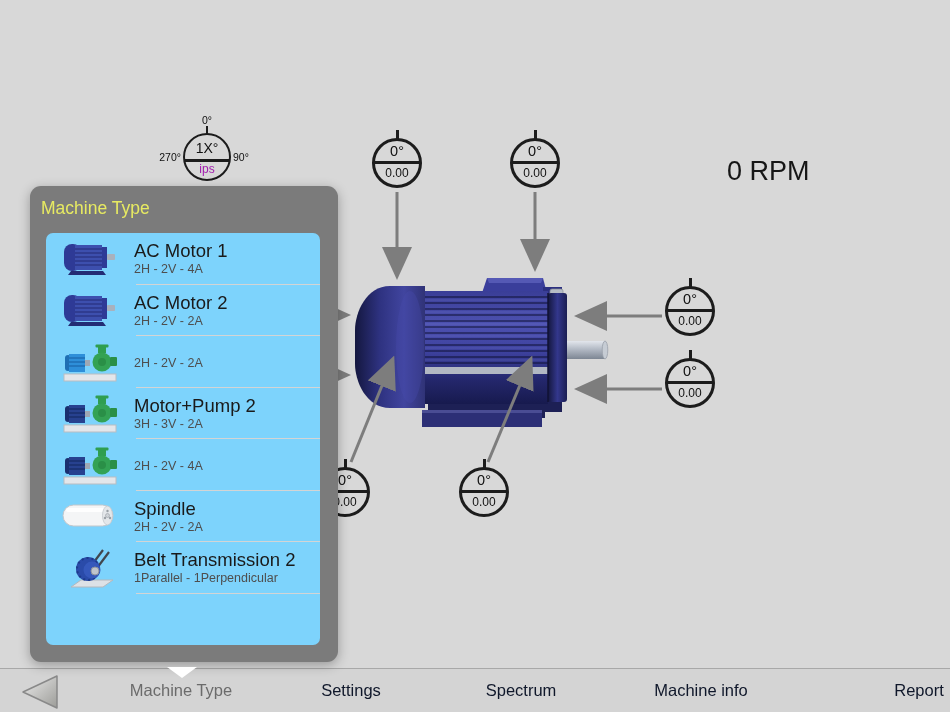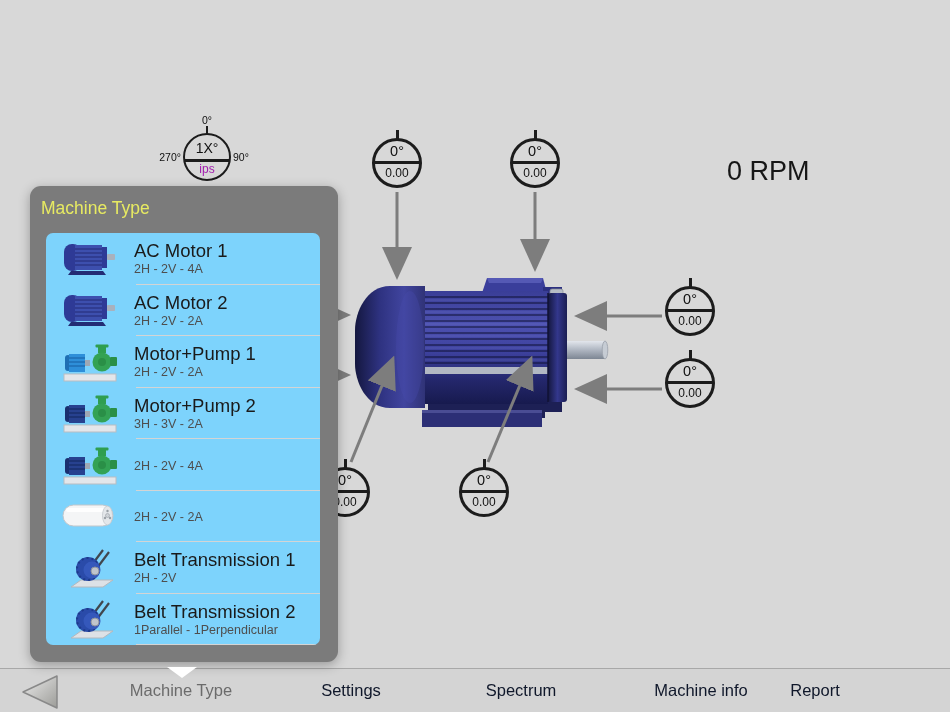--- a/index.html
+++ b/index.html
@@ -246,21 +246,20 @@
           <path d="M8 17h16M8 21h16M8 25h16" stroke="#1f6fb4" stroke-width="1.4"></path>
           <rect x="24" y="19" width="5" height="6" fill="#9fa8b4"></rect>
           <rect x="37" y="6" width="8" height="6" fill="#2f9e50"></rect>
           <rect x="34.5" y="3.5" width="13" height="3" rx="1" fill="#2f9e50"></rect>
           <circle cx="41" cy="21" r="9.5" fill="#33a254"></circle>
           <rect x="49" y="16" width="7" height="9" rx="1" fill="#2a8f47"></rect>
           <circle cx="41" cy="21" r="4" fill="#2a8f47"></circle>
         </svg>
       </div>
       <div class="row-text">
-        <div class="row-title">Motor+Pump 1</div>
         <div class="row-sub">2H - 2V - 2A</div>
       </div>
       <div class="sep"></div>
     </div>
 
     <div class="row">
       <div class="icon-box">
         <svg width="58" height="42" viewBox="0 0 58 42">
           <rect x="3" y="33" width="52" height="7" fill="#e3e6ea" stroke="#b9bdc2" stroke-width="1"></rect>
           <rect x="4" y="14" width="6" height="16" rx="3" fill="#1a2f6e"></rect>
@@ -308,43 +307,26 @@
           <rect x="2" y="10" width="50" height="21" rx="10.5" fill="#f4f5f6" stroke="#c3c7cb"></rect>
           <rect x="5" y="13" width="42" height="4" rx="2" fill="#ffffff" opacity="0.9"></rect>
           <ellipse cx="46.5" cy="20.5" rx="5" ry="9.5" fill="#e4e7ea" stroke="#c3c7cb" stroke-width="0.8"></ellipse>
           <circle cx="46.5" cy="16" r="1.2" fill="#9aa0a6"></circle>
           <circle cx="44" cy="23" r="1.2" fill="#9aa0a6"></circle>
           <circle cx="49" cy="23" r="1.2" fill="#9aa0a6"></circle>
           <circle cx="46.5" cy="20.5" r="2" fill="#cfd3d7" stroke="#9aa0a6" stroke-width="0.6"></circle>
         </svg>
       </div>
       <div class="row-text">
+        <div class="row-title">Spindle</div>
         <div class="row-sub">2H - 2V - 2A</div>
       </div>
       <div class="sep"></div>
     </div>
 
-    <div class="row">
-      <div class="icon-box">
-        <svg width="58" height="42" viewBox="0 0 58 42">
-          <polygon points="10,40 42,40 52,33 20,33" fill="#dde1e6" stroke="#b4b8bd" stroke-width="1"></polygon>
-          <path d="M30 19 L42 3" stroke="#41464d" stroke-width="2.2"></path>
-          <path d="M36 21 L48 5" stroke="#41464d" stroke-width="2.2"></path>
-          <circle cx="27" cy="22" r="12" fill="#2a4ba9"></circle>
-          <circle cx="27" cy="22" r="11" fill="none" stroke="#1d3a8a" stroke-width="2" stroke-dasharray="2 3"></circle>
-          <circle cx="31" cy="23" r="8.5" fill="#3558bb"></circle>
-          <circle cx="34" cy="24" r="4" fill="#bfc5cc" stroke="#8d939b"></circle>
-        </svg>
-      </div>
-      <div class="row-text">
-        <div class="row-title">Belt Transmission 1</div>
-        <div class="row-sub">2H - 2V</div>
-      </div>
-      <div class="sep"></div>
-    </div>
 
     <div class="row">
       <div class="icon-box">
         <svg width="58" height="42" viewBox="0 0 58 42">
           <polygon points="10,40 42,40 52,33 20,33" fill="#dde1e6" stroke="#b4b8bd" stroke-width="1"></polygon>
           <path d="M30 19 L42 3" stroke="#41464d" stroke-width="2.2"></path>
           <path d="M36 21 L48 5" stroke="#41464d" stroke-width="2.2"></path>
           <circle cx="27" cy="22" r="12" fill="#2a4ba9"></circle>
           <circle cx="27" cy="22" r="11" fill="none" stroke="#1d3a8a" stroke-width="2" stroke-dasharray="2 3"></circle>
           <circle cx="31" cy="23" r="8.5" fill="#3558bb"></circle>
@@ -368,16 +350,16 @@
         <stop offset="0" stop-color="#ececec"></stop>
           <stop offset="1" stop-color="#9c9c98"></stop>
       </linearGradient>
     </defs>
     <polygon points="37,2 37,34 3,18" fill="url(#backg)" stroke="#898989" stroke-width="1.5" stroke-linejoin="round"></polygon>
   </svg>
   <div class="tb-item active" style="left:181px;">Machine Type</div>
   <div class="tb-item" style="left:351px;">Settings</div>
   <div class="tb-item" style="left:521px;">Spectrum</div>
   <div class="tb-item" style="left:701px;">Machine info</div>
-  <div class="tb-item" style="left:815px;">Report</div>
+  <div class="tb-item" style="left:919px;">Report</div>
 </div>
 
 <div class="pop-pointer"></div>
 
 </body></html>

